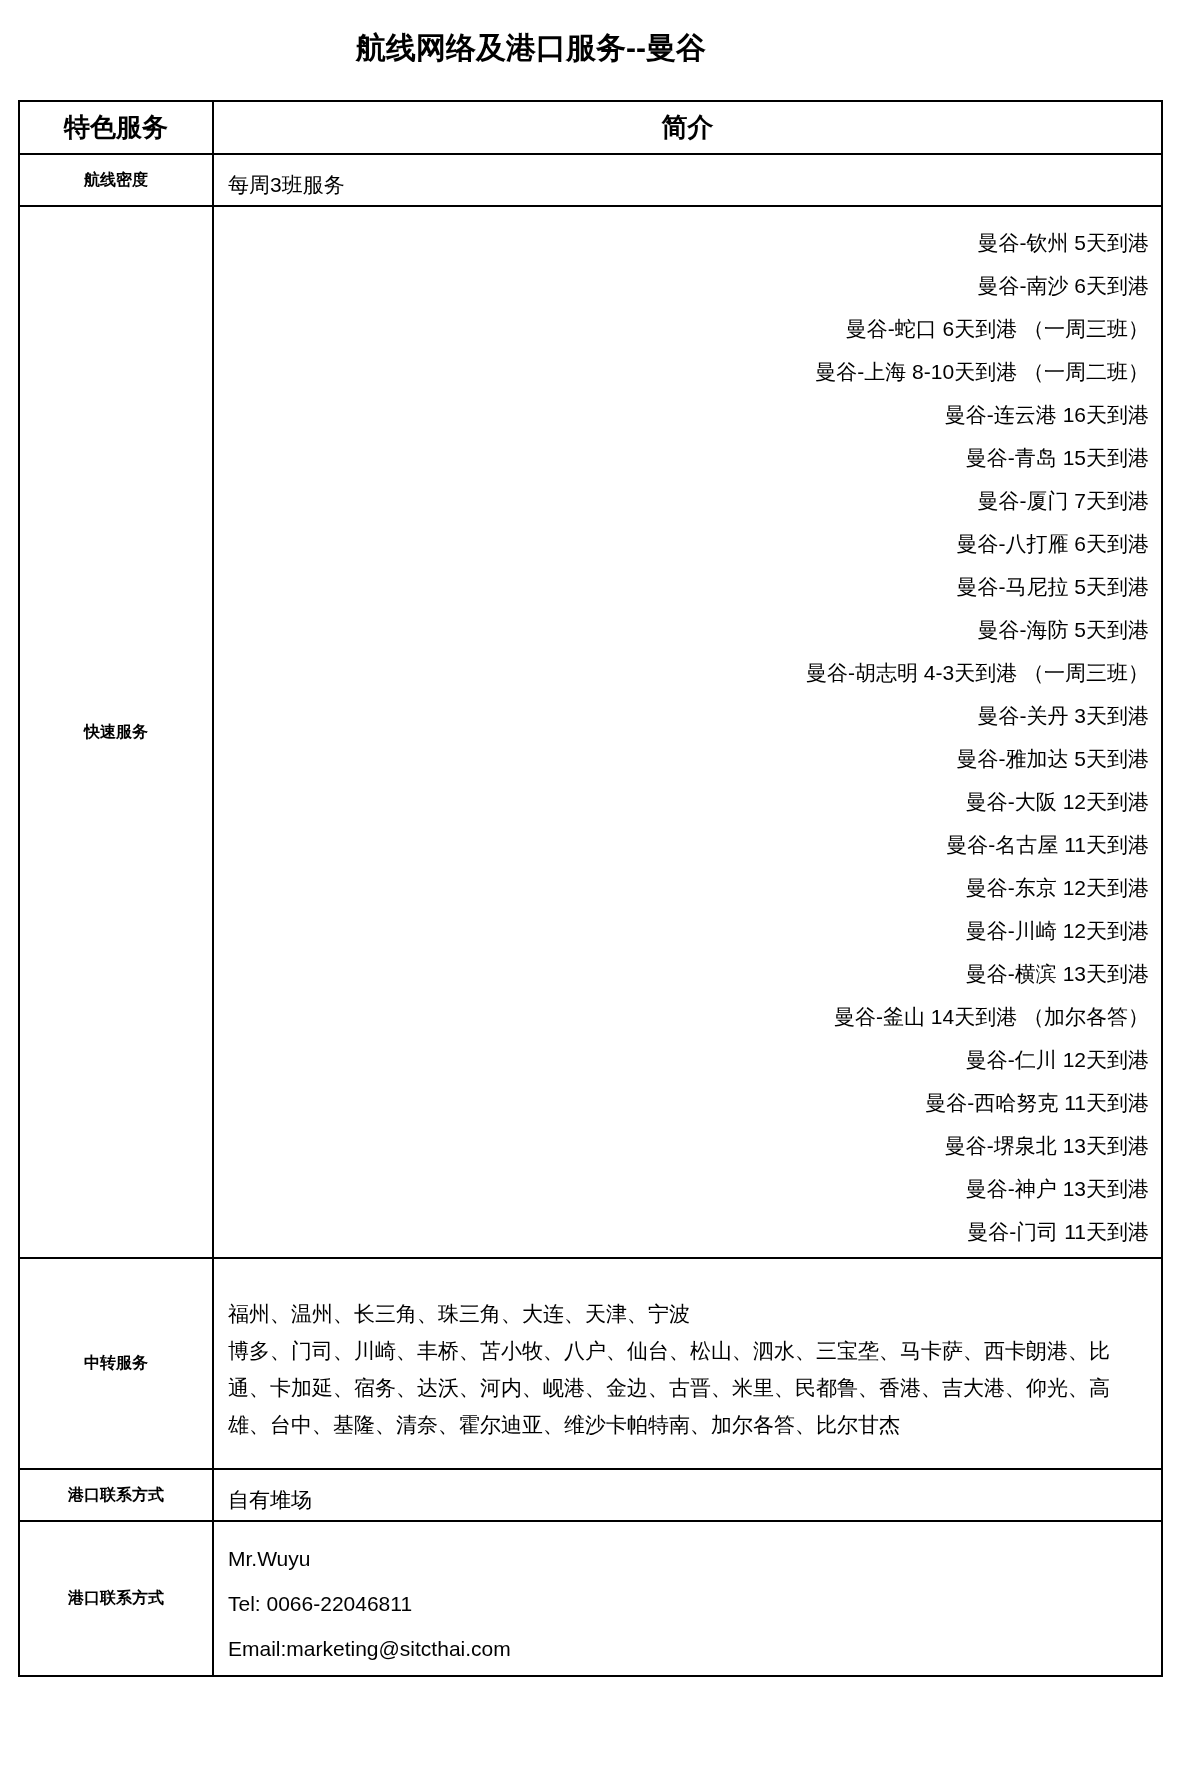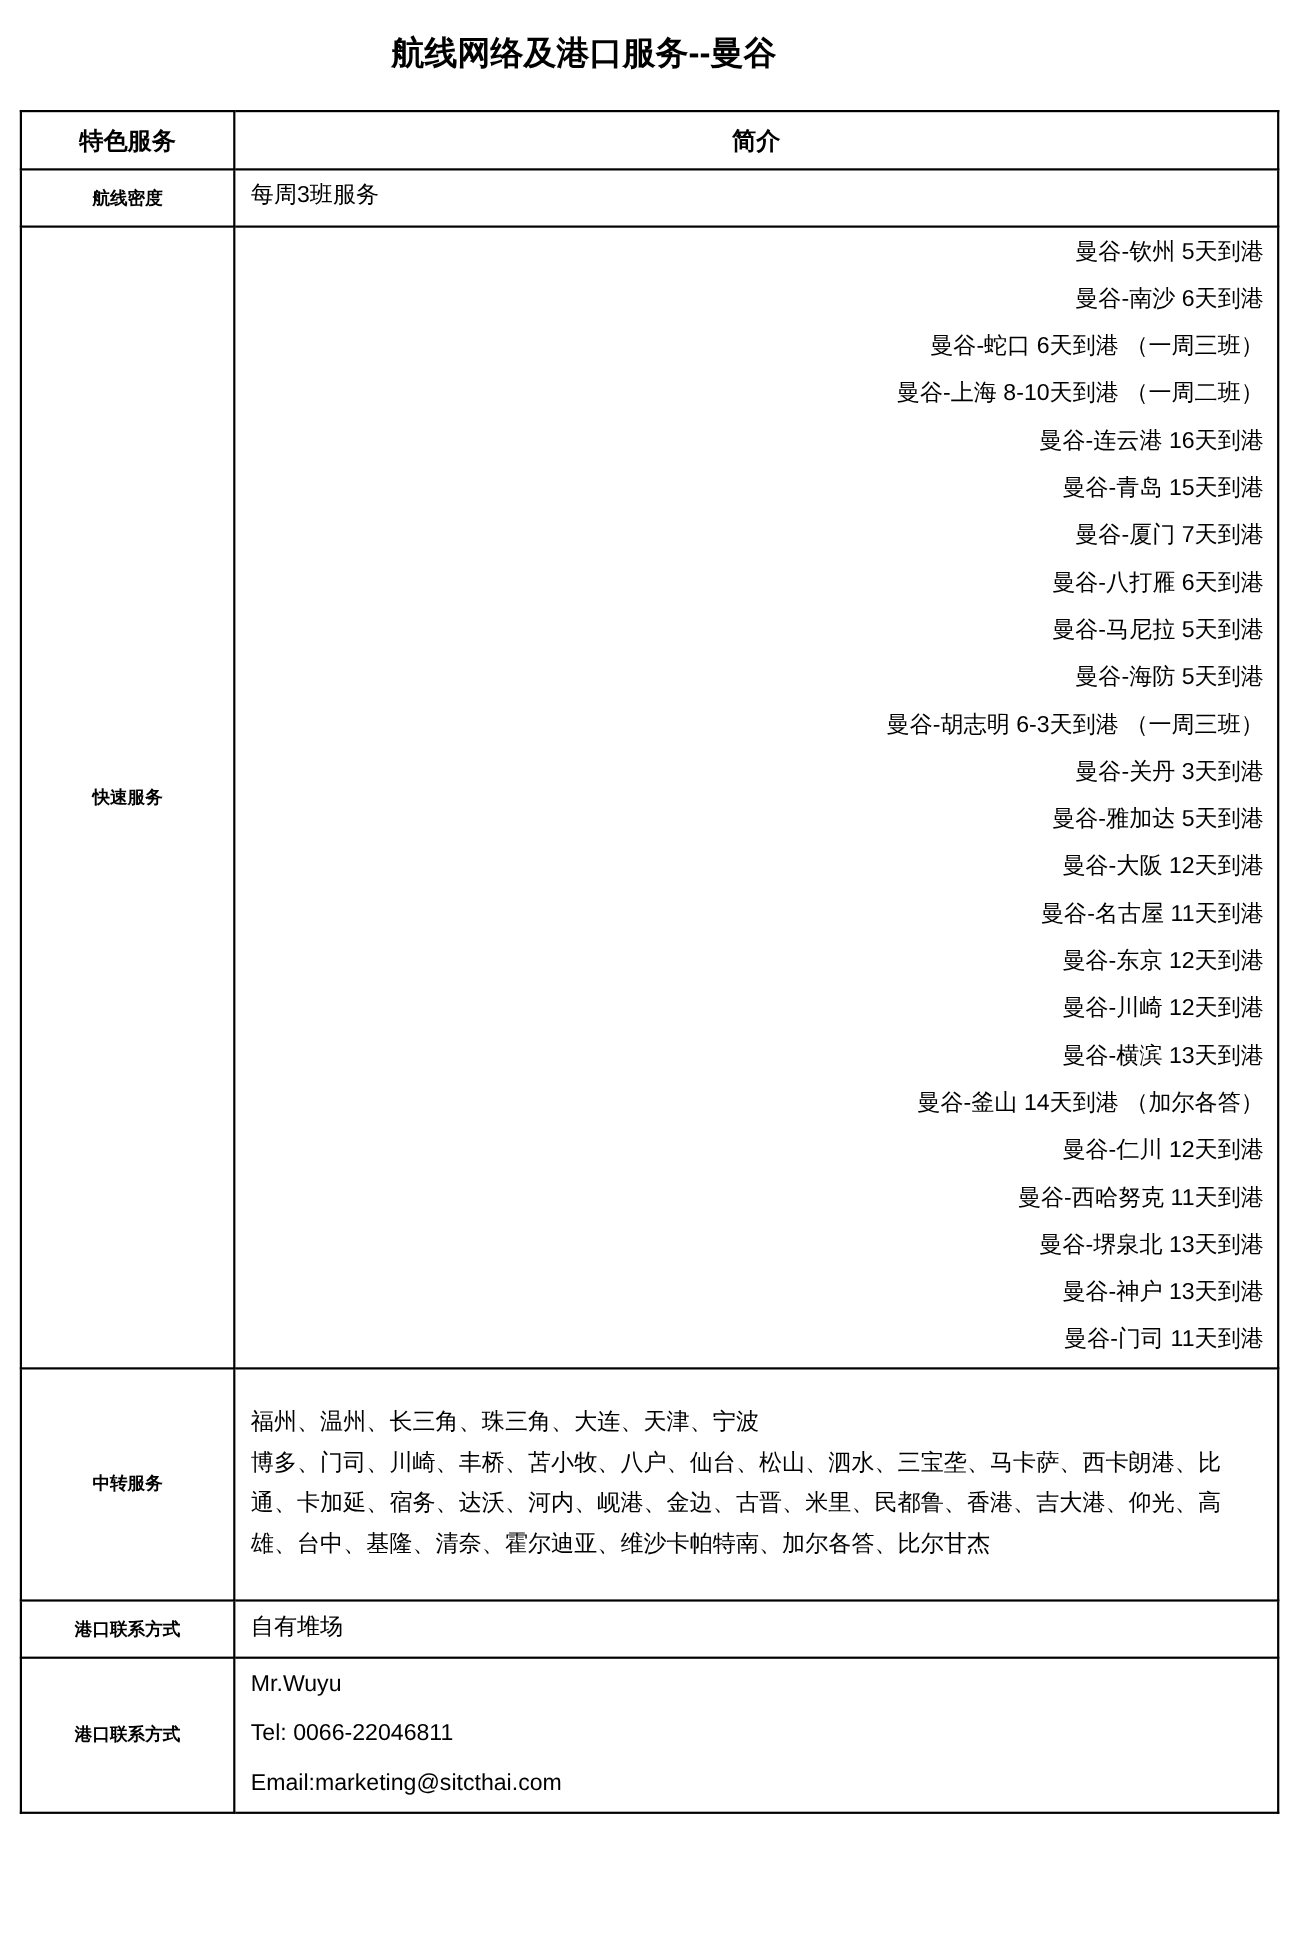--- a/index.html
+++ b/index.html
@@ -34,34 +34,34 @@
     border-collapse: collapse;
   }
   .services-table th,
   .services-table td {
     border: 2px solid #000000;
     vertical-align: middle;
   }
   col.c-label { width: 194px; }
   thead th {
     height: 53px;
-    font-size: 22px;
+    font-size: 26px;
     font-weight: 700;
     text-align: center;
   }
   tbody th {
     font-size: 16px;
     font-weight: 700;
     text-align: center;
     padding: 2px 4px;
   }
   tbody td {
     font-size: 21px;
     text-align: left;
-    padding: 0 12px 4px 14px;
+    padding: 14px 12px 4px 14px;
     line-height: 32px;
     border-radius: 13px;
   }
   tr.row-route-density       { height: 52px; }
   tr.row-express-service     { height: 1036px; }
   tr.row-direct-service      { height: 91px; }
   tr.row-transfer-service    { height: 211px; }
   tr.row-other-special-service { height: 52px; }
   tr.row-port-contact        { height: 137px; }
 
@@ -100,21 +100,21 @@
             <div class="line">曼谷-钦州 5天到港</div>
             <div class="line">曼谷-南沙 6天到港</div>
             <div class="line">曼谷-蛇口 6天到港 （一周三班）</div>
             <div class="line">曼谷-上海 8-10天到港 （一周二班）</div>
             <div class="line">曼谷-连云港 16天到港</div>
             <div class="line">曼谷-青岛 15天到港</div>
             <div class="line">曼谷-厦门 7天到港</div>
             <div class="line">曼谷-八打雁 6天到港</div>
             <div class="line">曼谷-马尼拉 5天到港</div>
             <div class="line">曼谷-海防 5天到港</div>
-            <div class="line">曼谷-胡志明 6-3天到港 （一周三班）</div>
+            <div class="line">曼谷-胡志明 4-3天到港 （一周三班）</div>
             <div class="line">曼谷-关丹 3天到港</div>
             <div class="line">曼谷-雅加达 5天到港</div>
             <div class="line">曼谷-大阪 12天到港</div>
             <div class="line">曼谷-名古屋 11天到港</div>
             <div class="line">曼谷-东京 12天到港</div>
             <div class="line">曼谷-川崎 12天到港</div>
             <div class="line">曼谷-横滨 13天到港</div>
             <div class="line">曼谷-釜山 14天到港 （加尔各答）</div>
             <div class="line">曼谷-仁川 12天到港</div>
             <div class="line">曼谷-西哈努克 11天到港</div>

